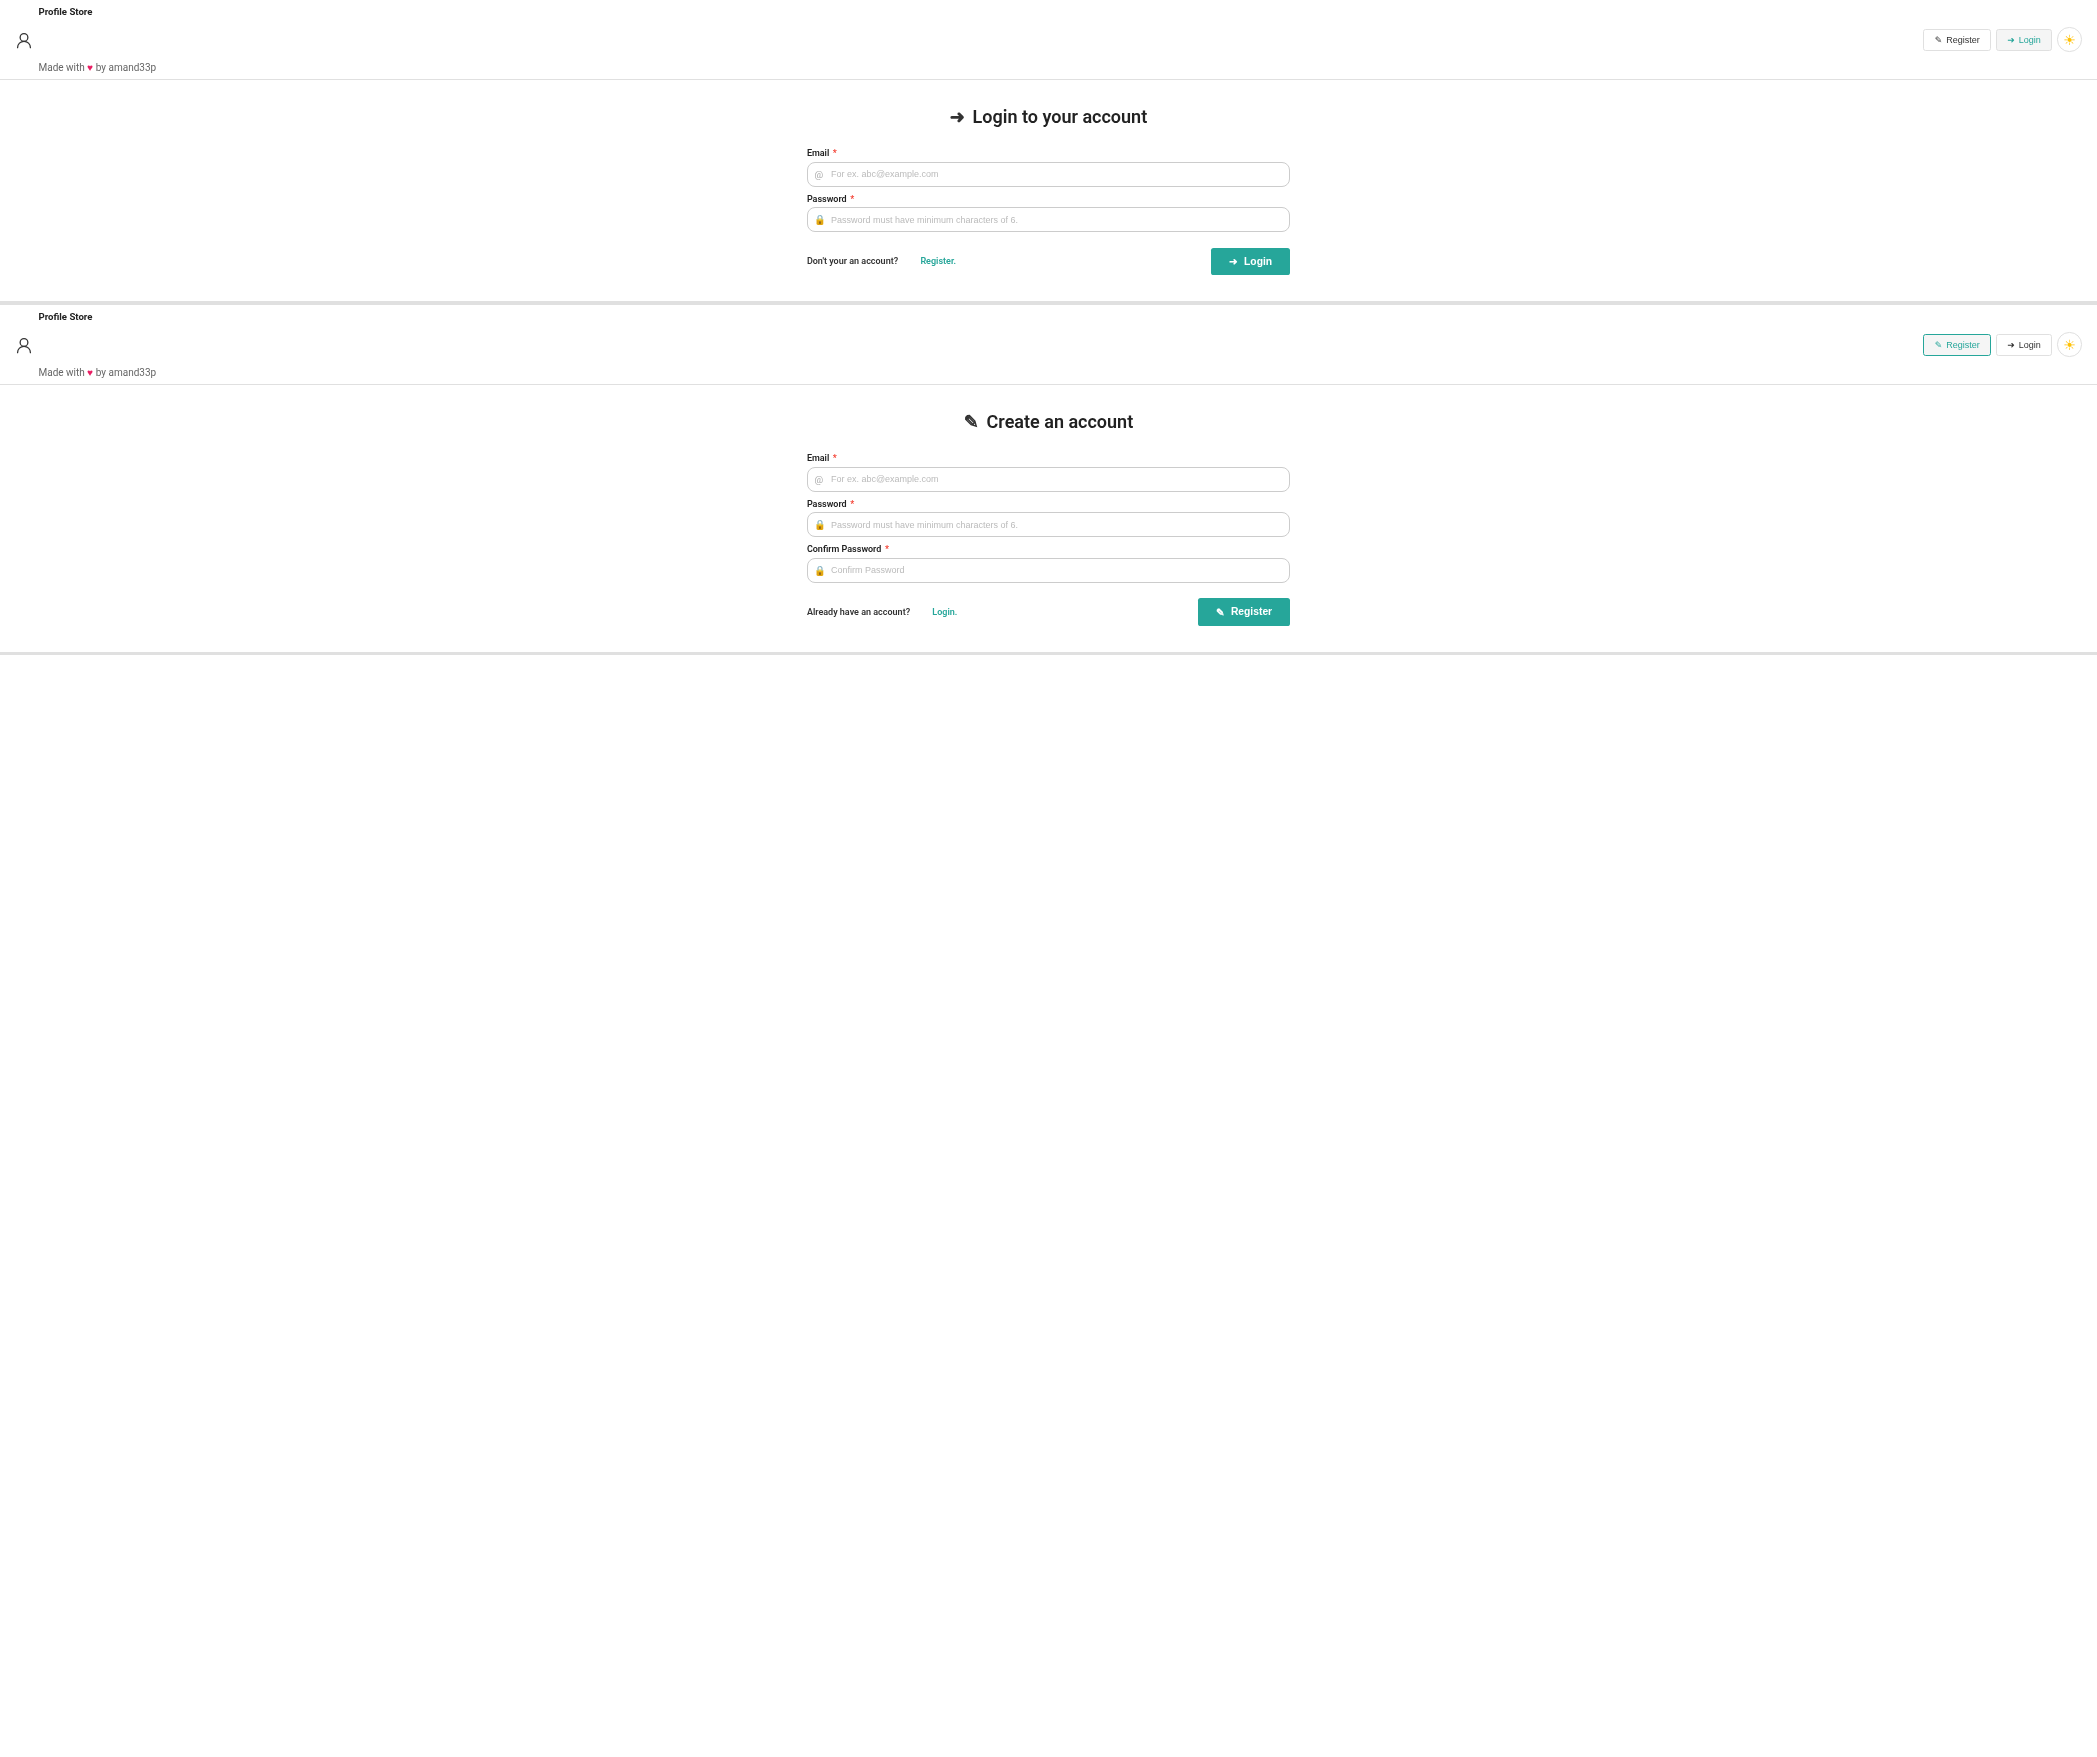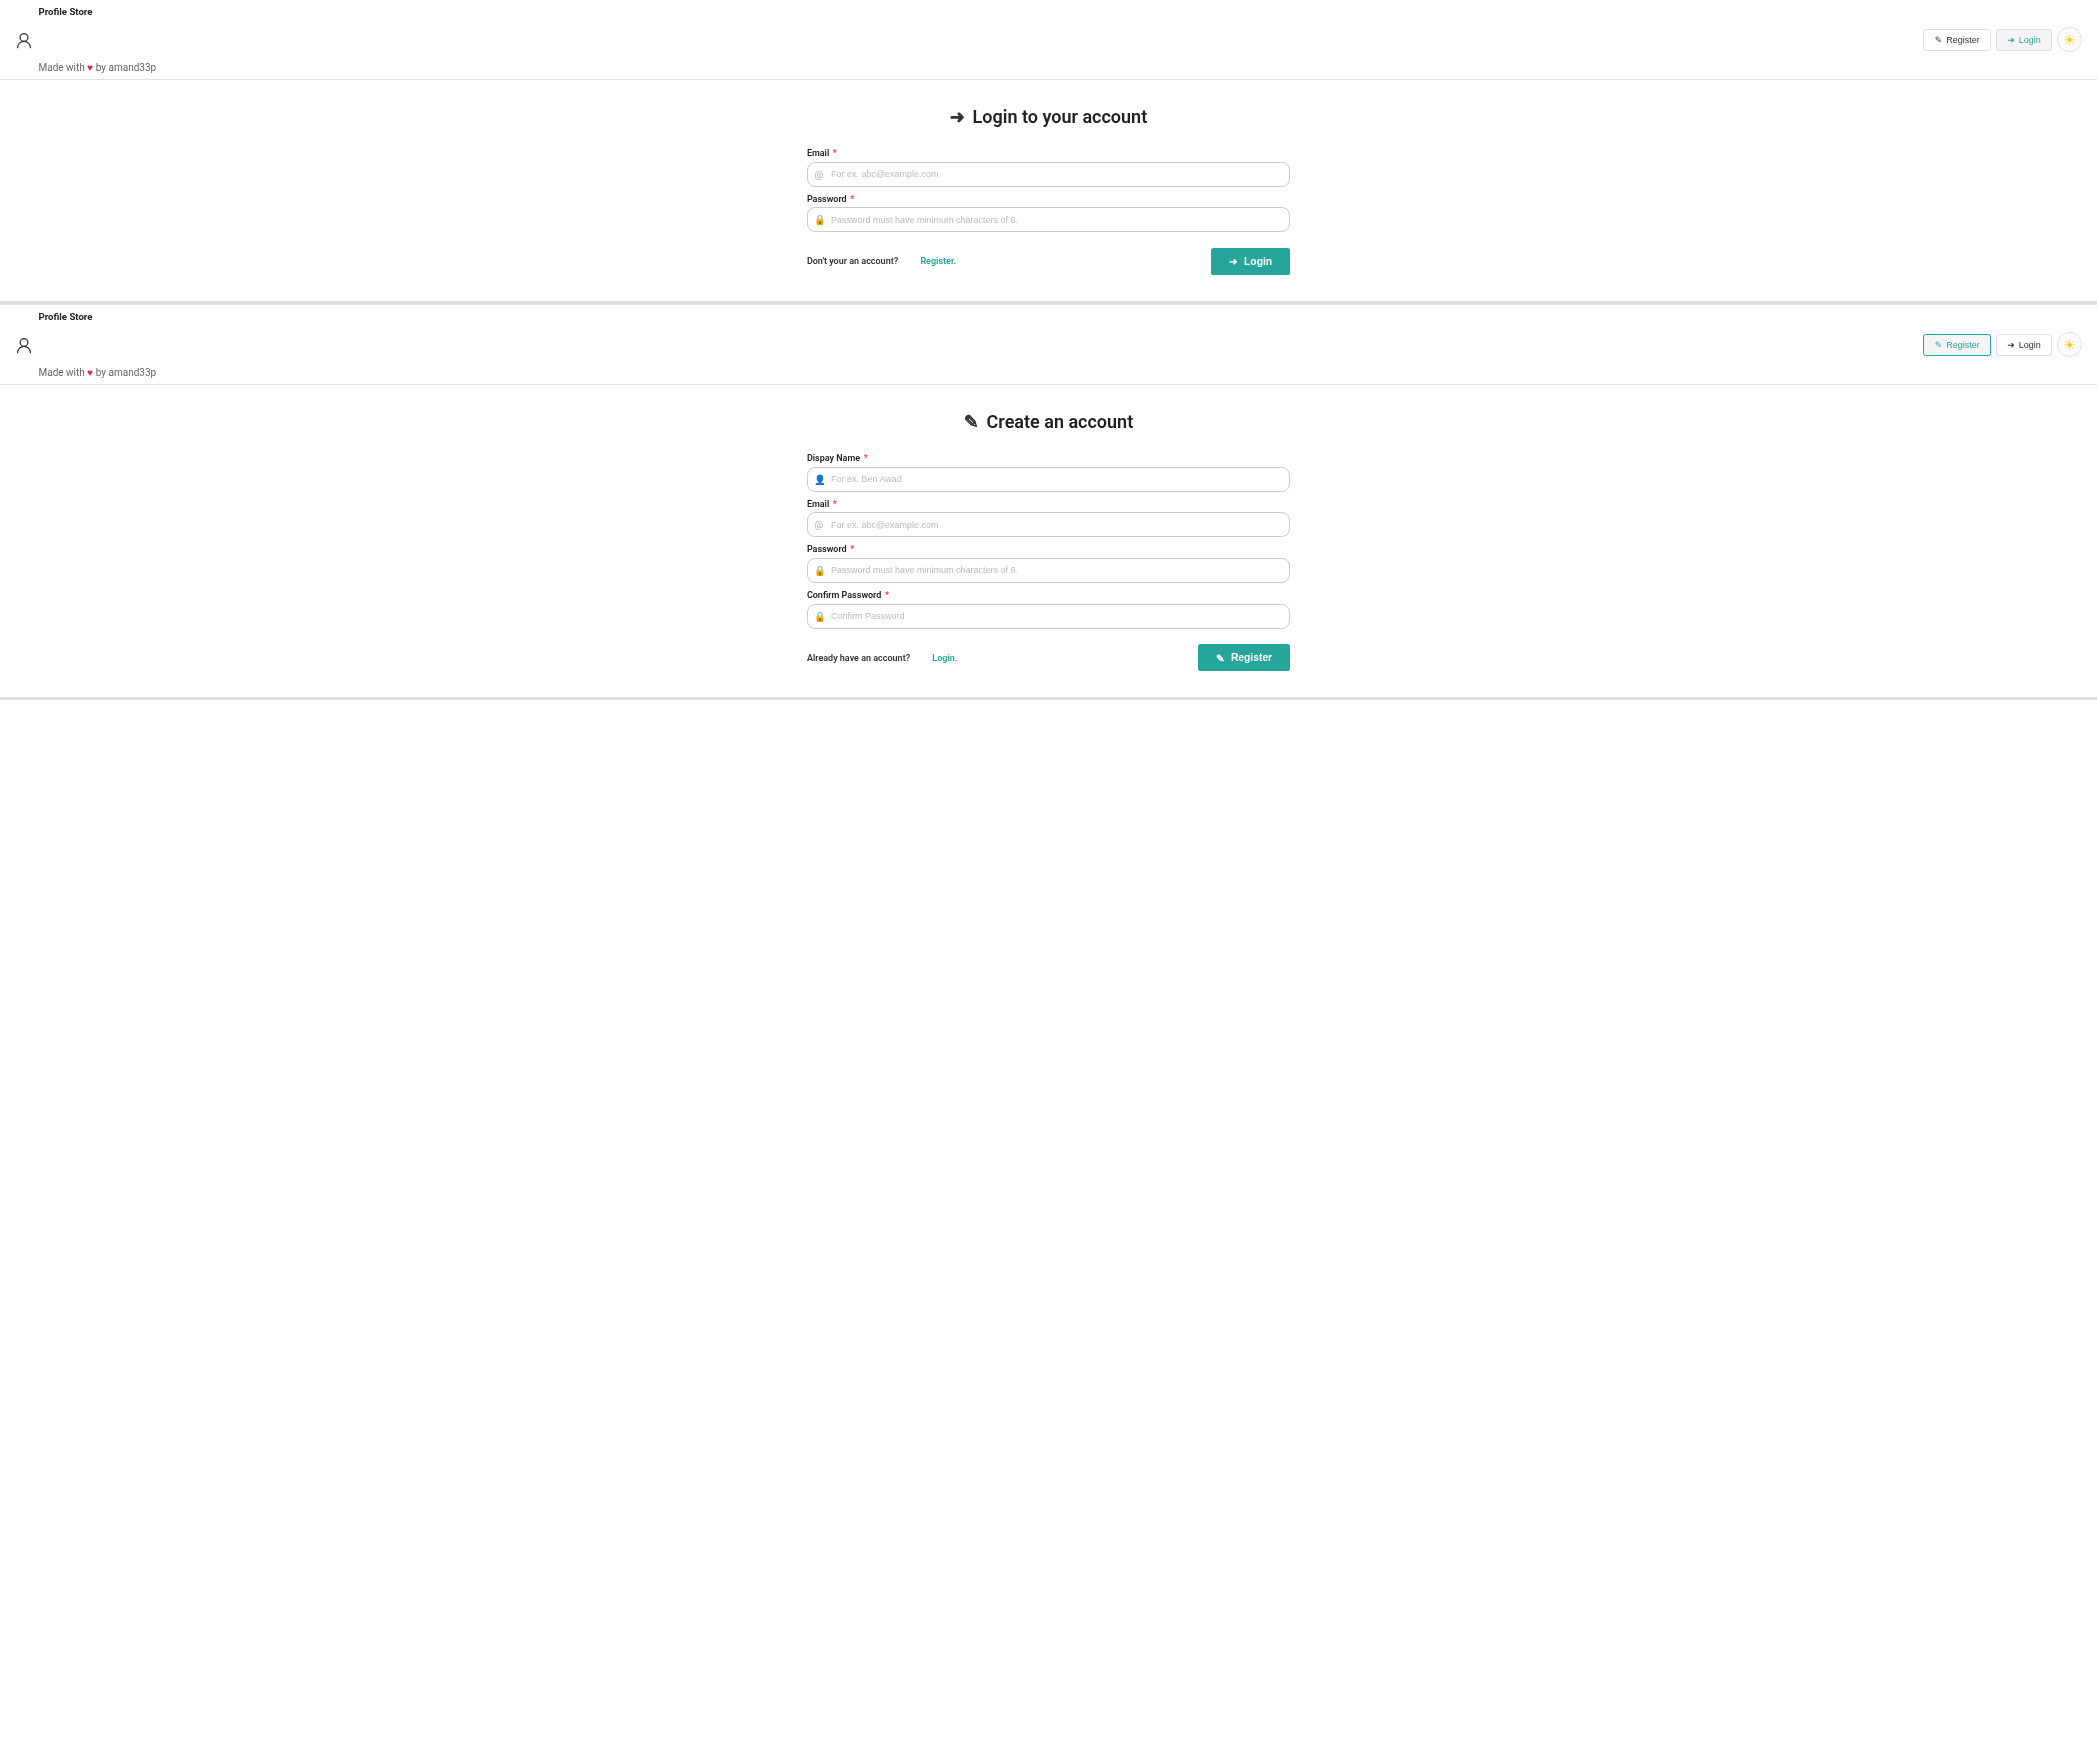--- a/index.html
+++ b/index.html
@@ -293,30 +293,20 @@
       </button>
     </div>
   </nav>
 
   <div class="page-section">
     <h1 class="form-title">
       <span style="color:#333; font-size:18px;">✎</span>
       <span>Create an account</span>
     </h1>
 
-    <div class="form-group">
-      <label class="form-label">
-        <span>Dispay Name</span>
-        <span class="required">*</span>
-      </label>
-      <div class="input-wrapper">
-        <span class="input-prefix">👤</span>
-        <input type="text" class="form-input" placeholder="For ex. Ben Awad" style="">
-      </div>
-    </div>
 
     <div class="form-group">
       <label class="form-label">
         <span>Email</span>
         <span class="required">*</span>
       </label>
       <div class="input-wrapper">
         <span class="input-prefix">@</span>
         <input type="email" class="form-input" placeholder="For ex. abc@example.com" style="">
       </div>

